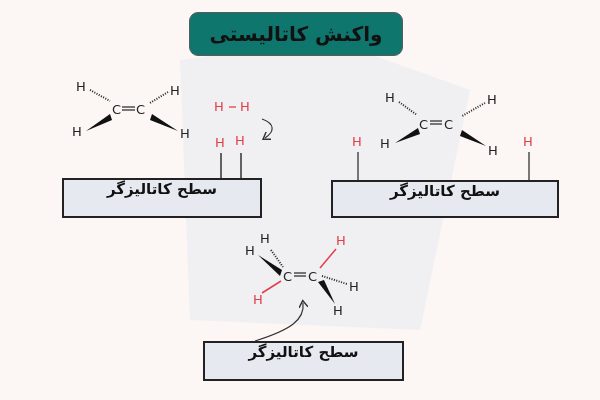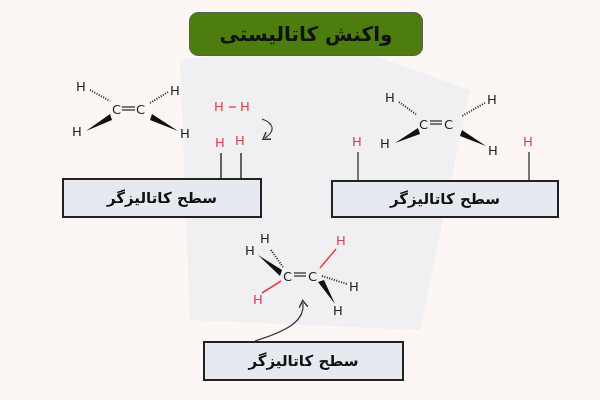--- a/index.html
+++ b/index.html
@@ -3,30 +3,30 @@
 <meta charset="utf-8">
 <style>
   html, body { margin:0; padding:0; }
   body {
     width:600px; height:400px; position:relative; overflow:hidden;
     background:#fcf7f4;
     font-family:"DejaVu Sans", sans-serif;
   }
   .wm { position:absolute; left:0; top:0; width:600px; height:400px; }
   .title-box {
-    position:absolute; left:189px; top:12px; width:234px; height:44px;
-    background:#4d7c0f; border:1.5px solid #5a5a5a; border-radius:9px;
+    position:absolute; left:189px; top:12px; width:214px; height:44px;
+    background:#0f766e; border:1.5px solid #5a5a5a; border-radius:9px;
     box-sizing:border-box;
     display:flex; align-items:center; justify-content:center;
     font-size:20px; font-weight:bold; color:#111; direction:rtl;
   }
   .surface {
     position:absolute; background:#e6e9ef; border:2px solid #222;
     box-sizing:border-box;
-    display:flex; align-items:center; justify-content:center;
+    display:flex; justify-content:center;
     font-size:15px; font-weight:bold; color:#111; direction:rtl;
   }
   #s1 { left:62px; top:178px; width:200px; height:40px; }
   #s2 { left:331px; top:180px; width:228px; height:38px; }
   #s3 { left:203px; top:341px; width:201px; height:40px; }
   svg.diag { position:absolute; left:0; top:0; }
   svg text { font-family:"DejaVu Sans", sans-serif; font-size:13px; }
 </style>
 </head>
 <body>

